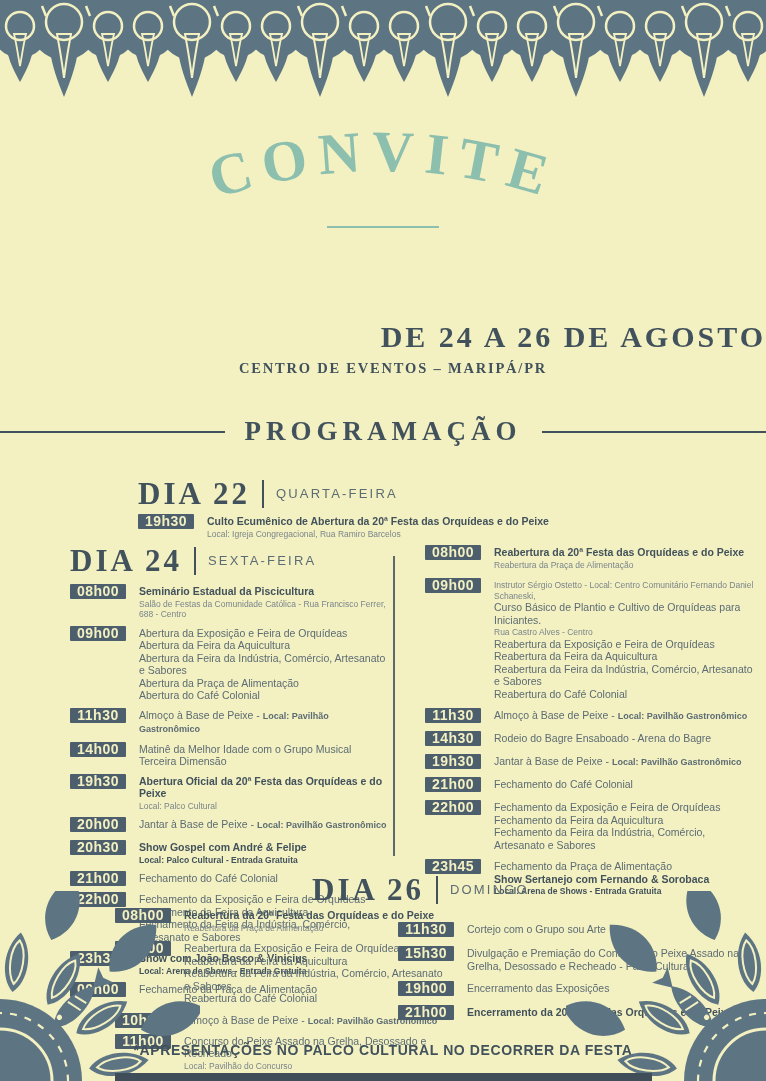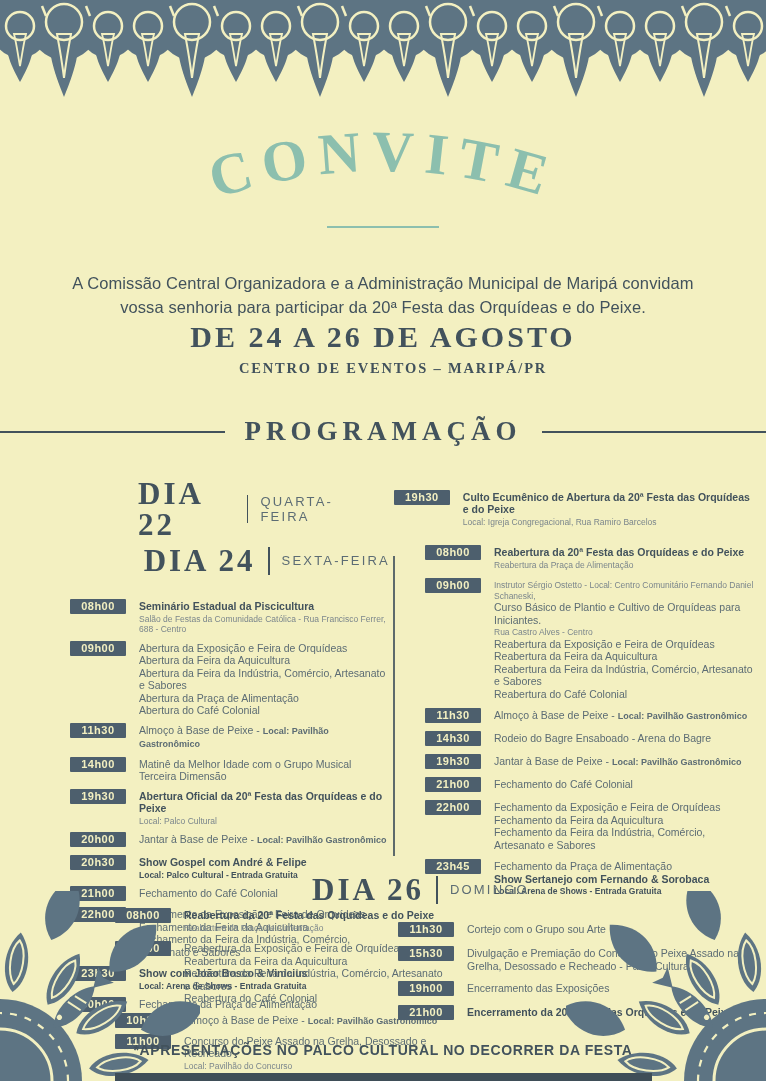--- a/index.html
+++ b/index.html
@@ -26,58 +26,58 @@
   
   .title-wrap{top:120px; left:0; right:0; display:flex; justify-content:center;}
   .title-divider{top:226px; left:50%; width:112px; height:2px; margin-left:-56px; background:var(--c-teal);}
 
   
   .intro{top:254px; left:58px; width:650px; text-align:center;
     font-size:16.5px; line-height:1.5; color:var(--c-ink); letter-spacing:0.1px;}
 
   
   .serif{font-family:"Liberation Serif", serif; font-weight:bold; color:var(--c-ink);}
-  .date-heading{top:320px; left:0; right:0; text-align:center; font-size:30px; letter-spacing:3px;}
+  .date-heading{top:320px; left:0; right:0; text-align:right; font-size:30px; letter-spacing:3px;}
   .venue{top:360px; left:0; right:0; text-align:center; font-size:14.5px; letter-spacing:1.8px;padding-left:20px;}
 
   
   .program{top:416px; left:0; right:0; display:flex; align-items:center;}
   .program .rule{flex:1; height:2px; background:var(--c-ink);}
   .program .ph-text{margin:0 20px; font-size:27px; letter-spacing:5px;}
 
   
   .day-header{display:flex; align-items:center;}
   .day-num{font-family:"Liberation Serif", serif; font-weight:bold; font-size:31px;
     letter-spacing:3px; color:var(--c-ink); line-height:1;}
   .day-sep{width:2px; height:28px; background:var(--c-ink); margin:0 12px;}
   .day-week{font-size:13px; letter-spacing:2.2px; color:var(--c-ink-soft);}
 
   
   .event-row{display:flex; margin-bottom:6px;}
   .event-row.gap{margin-top:8px;}
   .time-badge{width:56px; min-width:56px; height:15px; line-height:15px; text-align:center;
-    background:var(--c-badge-bg); color:var(--c-badge-text); font-size:11px; font-weight:bold;
+    background:var(--c-badge-bg); color:var(--c-badge-text); font-size:14px; font-weight:bold;
     letter-spacing:0.5px; border-radius:1px; margin-right:13px;}
   .event-lines{padding-top:1px;}
   .line{white-space:normal;}
   .l-normal{font-size:10.5px; line-height:12.5px; color:var(--c-ink-soft);}
   .l-bold{font-size:10.5px; line-height:12.5px; font-weight:bold; color:var(--c-ink);}
   .l-small{font-size:8.5px; line-height:10.5px; color:var(--c-ink-muted); margin-top:1px;}
   .l-smallbold{font-size:8.5px; line-height:10.5px; font-weight:bold; color:var(--c-ink); margin-top:1px;}
   .detail{font-size:9px; font-weight:bold; color:var(--c-ink-soft);}
 
   
-  .dia22-row{top:478px; left:138px; right:12px; display:flex; align-items:center;}
+  .dia22-row{top:478px; left:138px; right:12px; display:flex; align-items:flex-start;flex-direction:column;}
   .dia22-row .day-header{margin-right:28px;}
   .dia22-row .event-row{margin-top:5px;}
 
   .col-dia24{top:545px; left:70px; width:320px;}
   .col-dia25{top:545px; left:425px; width:330px;}
   .col-divider{top:556px; left:393px; width:2px; height:300px; background:var(--c-ink); opacity:0.85;}
-  .col-dia24 .day-header, .col-dia25 .day-header{margin-bottom:23px;justify-content:flex-end;}
+  .col-dia24 .day-header, .col-dia25 .day-header{margin-bottom:8px;}
   .col-dia25 .event-row{margin-bottom:8px;}
 
   .dia26-header{top:874px; left:312px;}
   .dia26-left{top:908px; left:115px; width:330px;}
   .dia26-right{top:922px; left:398px; width:345px;}
   .dia26-right .event-row{margin-bottom:9px;}
 
   .footnote{top:1042px; left:0; right:0; text-align:center; font-size:14px; font-weight:bold;
     letter-spacing:0.6px; color:var(--c-ink);}
 </style>
@@ -114,21 +114,20 @@
       <defs>
           <path id="arc" d="M 26,92 Q 230,10 434,92" fill="none"></path>
         </defs>
       <text font-family="Liberation Serif, serif" font-weight="bold" font-size="58" fill="#8cbfae" letter-spacing="10" text-anchor="middle">
         <textPath href="#arc" startOffset="50%">CONVITE</textPath>
       </text>
     </svg>
   </div>
   <div class="abs title-divider"></div>
 
-  <p class="abs intro">A Comissão Central Organizadora e a Administração Municipal de Maripá convidam vossa senhoria para participar da 20ª Festa das Orquídeas e do Peixe.</p>
 
   <div class="abs serif date-heading">DE 24 A 26 DE AGOSTO</div>
   <div class="abs serif venue">CENTRO DE EVENTOS – MARIPÁ/PR</div>
 
   <div class="abs program">
     <span class="rule"></span>
     <span class="serif ph-text">PROGRAMAÇÃO</span>
     <span class="rule"></span>
   </div>
 

